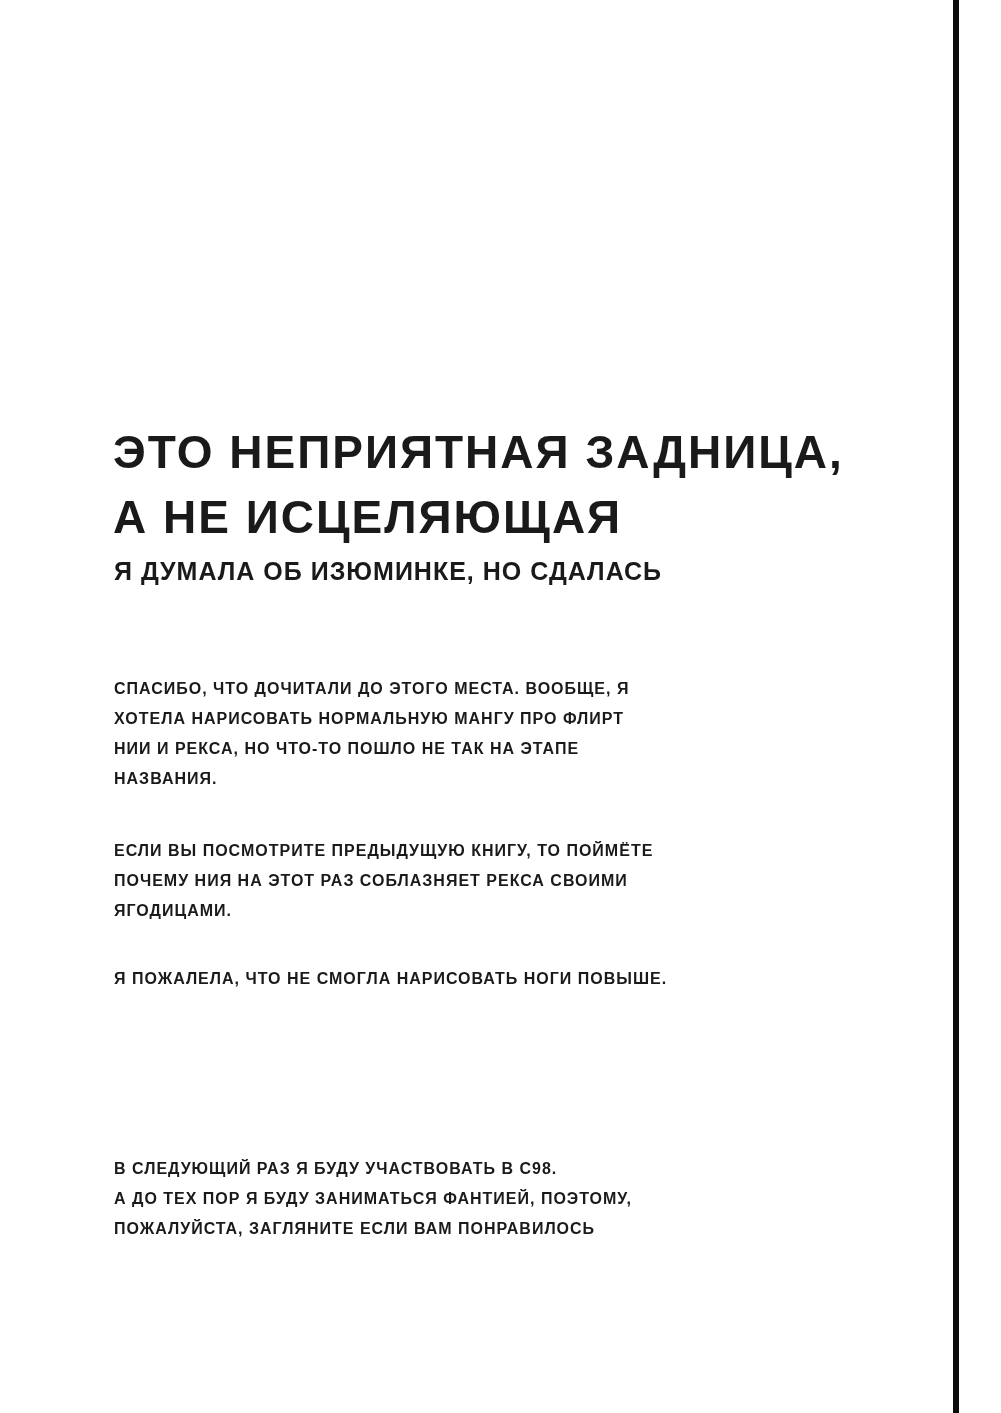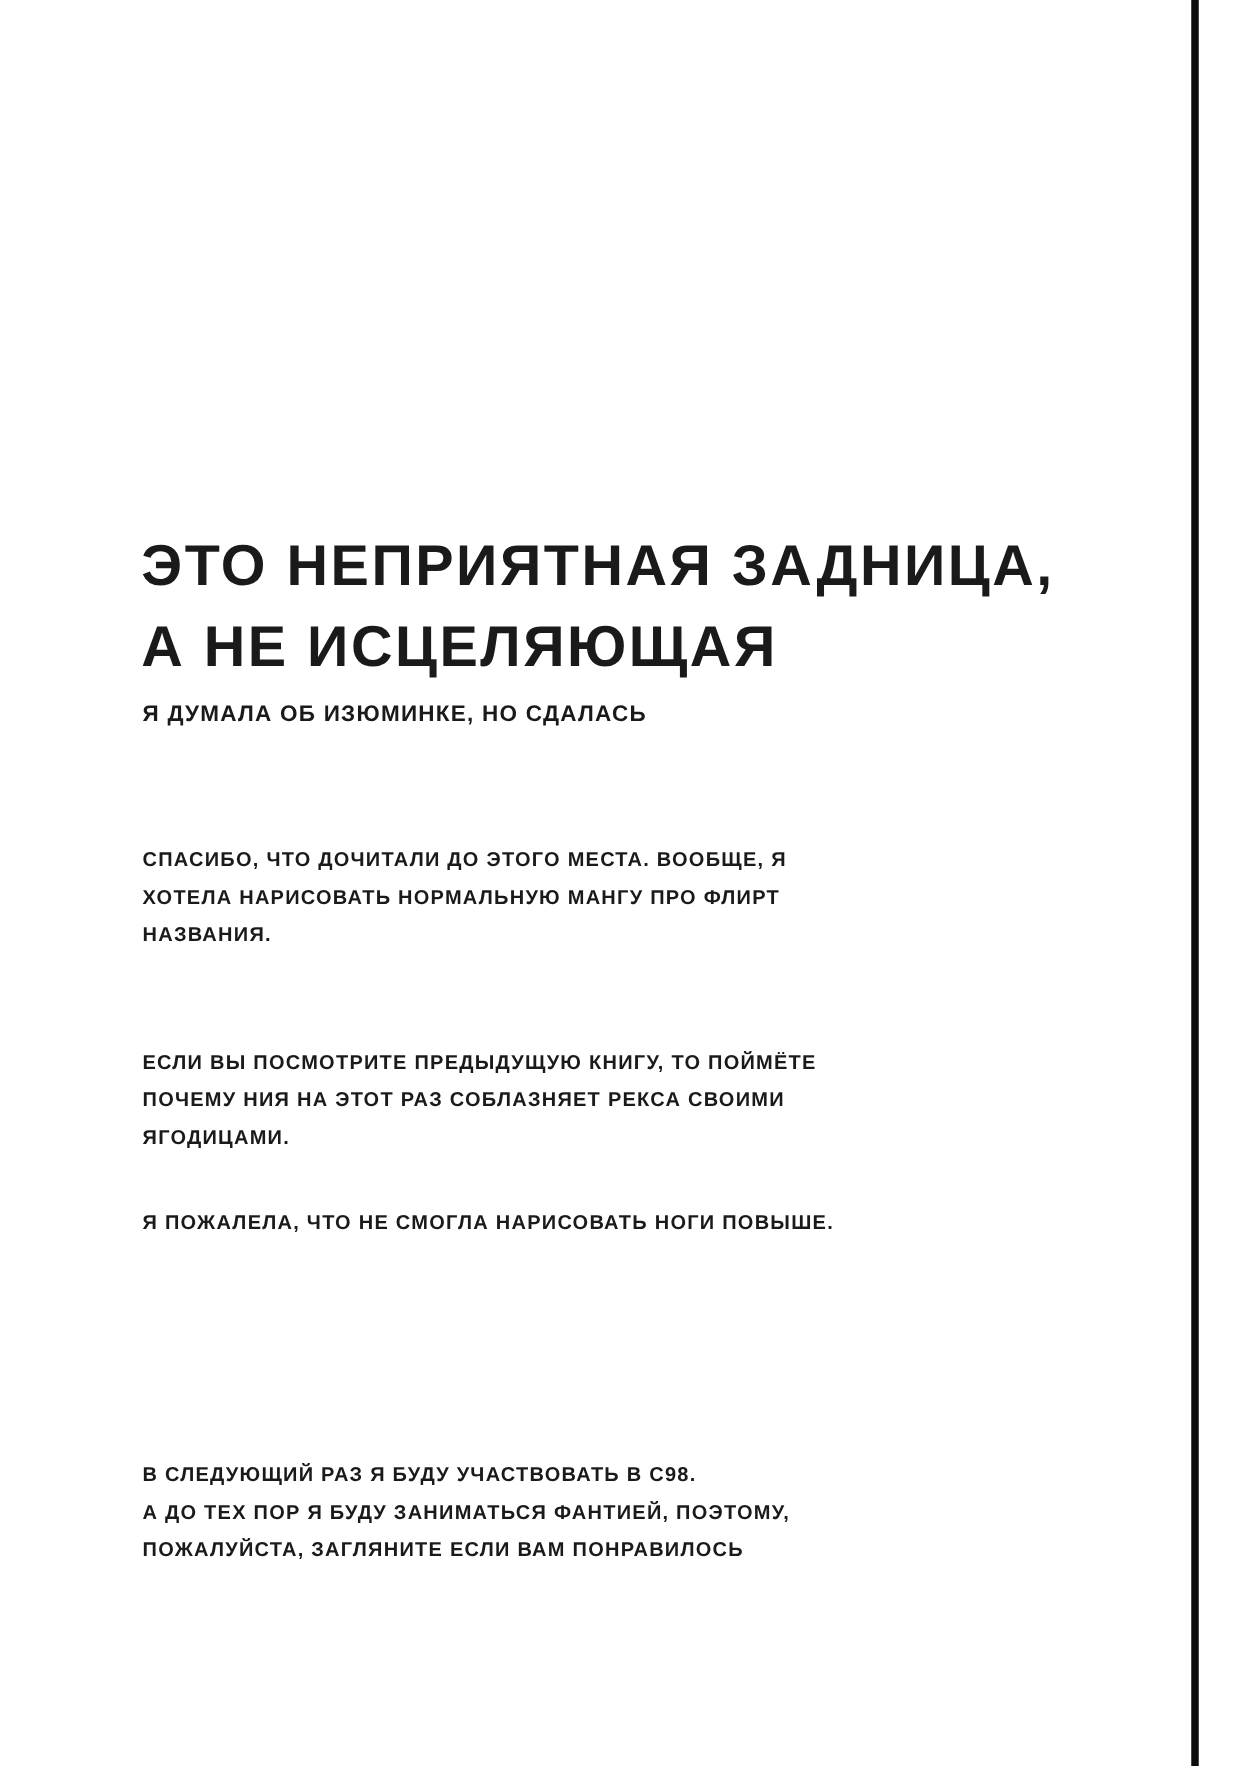--- a/index.html
+++ b/index.html
@@ -31,39 +31,39 @@
     font-size: 46px;
     font-weight: bold;
     line-height: 65px;
     letter-spacing: 2px;
     white-space: nowrap;
   }
   .subtitle {
     position: absolute;
     left: 114px;
     top: 556px;
-    font-size: 18px;
+    font-size: 25px;
     font-weight: bold;
     line-height: 30px;
     letter-spacing: 1px;
     white-space: nowrap;
   }
   .para {
     position: absolute;
     left: 114px;
     font-size: 16px;
     font-weight: bold;
     line-height: 30px;
     letter-spacing: 1px;
     white-space: nowrap;
   }
   .para-1 { top: 674px; }
   .para-2 { top: 836px; }
   .para-3 { top: 964px; }
-  .para-4 { top: 1154px; margin-top: 12px; }
+  .para-4 { top: 1154px; }
   .watermark {
     position: absolute;
     left: 36px;
     top: 1344px;
     font-size: 36px;
     font-weight: bold;
     letter-spacing: 0px;
     white-space: nowrap;
   }
   .watermark .wm-outline {
@@ -88,20 +88,21 @@
   <div class="title">
     <div>ЭТО НЕПРИЯТНАЯ ЗАДНИЦА,</div>
     <div>А НЕ ИСЦЕЛЯЮЩАЯ</div>
   </div>
 
   <div class="subtitle">Я ДУМАЛА ОБ ИЗЮМИНКЕ, НО СДАЛАСЬ</div>
 
   <div class="para para-1">
     <div>СПАСИБО, ЧТО ДОЧИТАЛИ ДО ЭТОГО МЕСТА. ВООБЩЕ, Я</div>
     <div>ХОТЕЛА НАРИСОВАТЬ НОРМАЛЬНУЮ МАНГУ ПРО ФЛИРТ</div>
+    <div>НИИ И РЕКСА, НО ЧТО-ТО ПОШЛО НЕ ТАК НА ЭТАПЕ</div>
     <div>НАЗВАНИЯ.</div>
   </div>
 
   <div class="para para-3">
     <div>Я ПОЖАЛЕЛА, ЧТО НЕ СМОГЛА НАРИСОВАТЬ НОГИ ПОВЫШЕ.</div>
   </div>
 
   <div class="para para-2">
     <div>ЕСЛИ ВЫ ПОСМОТРИТЕ ПРЕДЫДУЩУЮ КНИГУ, ТО ПОЙМЁТЕ</div>
     <div>ПОЧЕМУ НИЯ НА ЭТОТ РАЗ СОБЛАЗНЯЕТ РЕКСА СВОИМИ</div>

